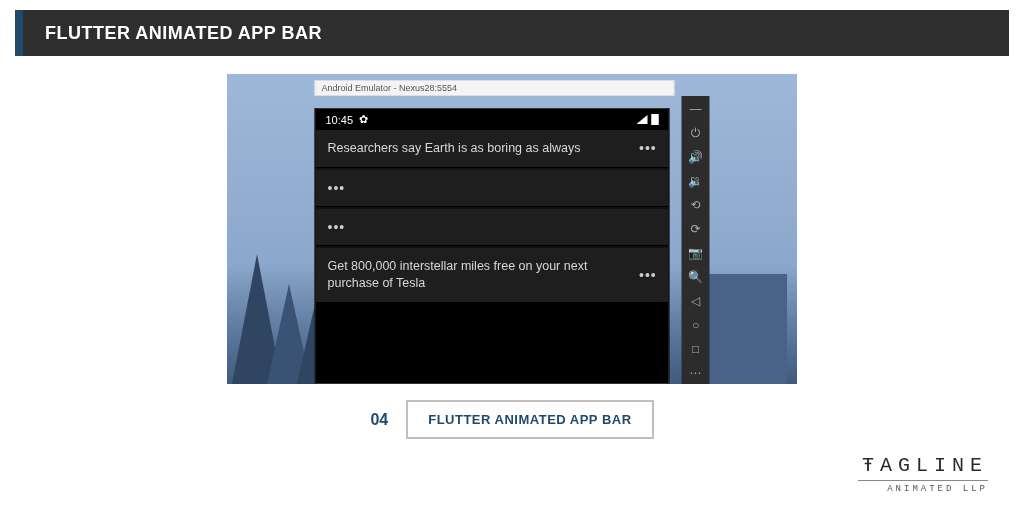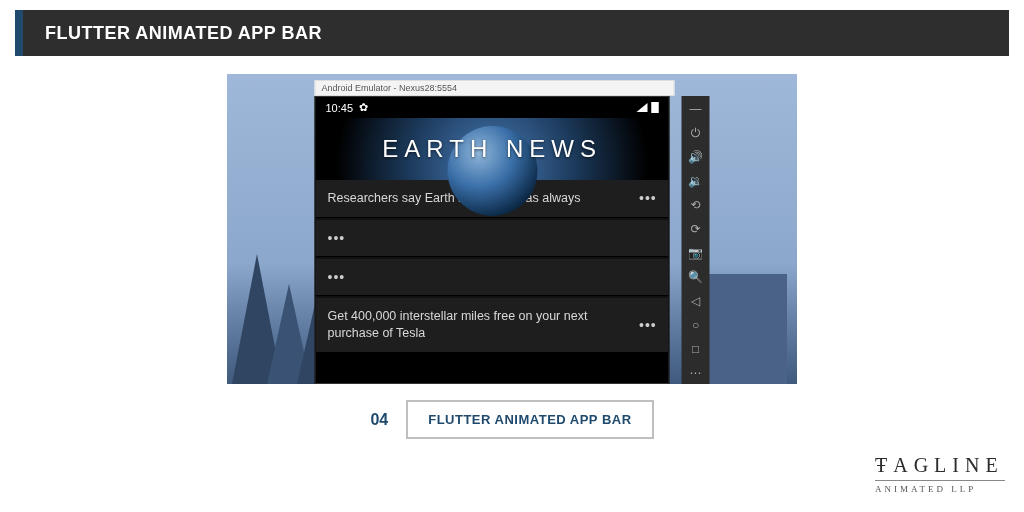--- a/index.html
+++ b/index.html
@@ -87,21 +87,21 @@
       left: 0;
       width: 360px;
       height: 16px;
       background: #f4f4f4;
       font-size: 9px;
       color: #555;
       padding: 2px 6px;
       border: 1px solid #ddd;
     }
     .phone {
-      margin-top: 14px;
+      margin-top: 26px;
       width: 358px;
       background: #000;
       color: #fff;
       overflow: hidden;
       border: 1px solid #333;
     }
     .status-bar {
       display: flex;
       justify-content: space-between;
       align-items: center;
@@ -197,25 +197,25 @@
     .caption-box {
       border: 2px solid #bfbfbf;
       padding: 10px 20px;
       color: #1f4a6e;
       font-weight: bold;
       font-size: 13px;
       letter-spacing: 0.5px;
     }
     .brand {
       position: absolute;
-      right: 19px;
+      right: 36px;
       bottom: 18px;
-      text-align: left;
+      text-align: right;
       color: #2b2b2b;
-      font-family: Liberation Serif, serif;
+      font-family: Liberation Mono, monospace;
     }
     .brand-top {
       font-size: 20px;
       letter-spacing: 6px;
       font-weight: 400;
     }
     .brand-line {
       width: 130px;
       height: 1px;
       background: #888;
@@ -251,37 +251,33 @@
       <div class="status-bar">
         <div class="status-left">
           <span>10:45</span>
           <span>✿</span>
         </div>
         <div class="status-right">
           <span class="tri"></span>
           <span class="batt"></span>
         </div>
       </div>
-      <div class="app-header">
-        <div class="earth"></div>
-        <div class="app-title">EARTH NEWS</div>
-      </div>
       <div class="news-list">
         <div class="news-item">
           <div class="news-text">Researchers say Earth is as boring as always</div>
           <div class="dots">•••</div>
         </div>
         <div class="news-item">
           <div class="dots">•••</div>
         </div>
         <div class="news-item">
           <div class="dots">•••</div>
         </div>
         <div class="news-item">
-          <div class="news-text">Get 400,000 interstellar miles free on your next purchase of Tesla</div>
+          <div class="news-text">Get 800,000 interstellar miles free on your next purchase of Tesla</div>
           <div class="dots">•••</div>
         </div>
       </div>
     </div>
 
     <div class="emu-toolbar">
       <div class="ico min-ico">—</div>
       <div class="ico">⏻</div>
       <div class="ico">🔊</div>
       <div class="ico">🔉</div>

